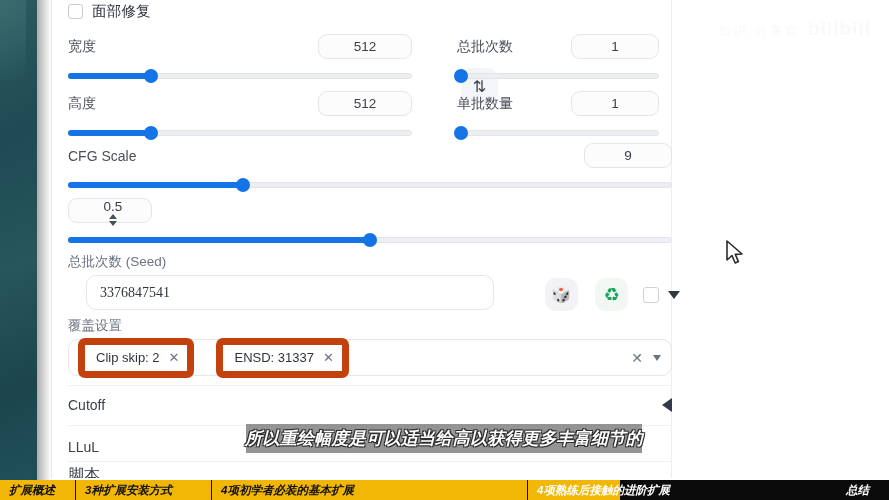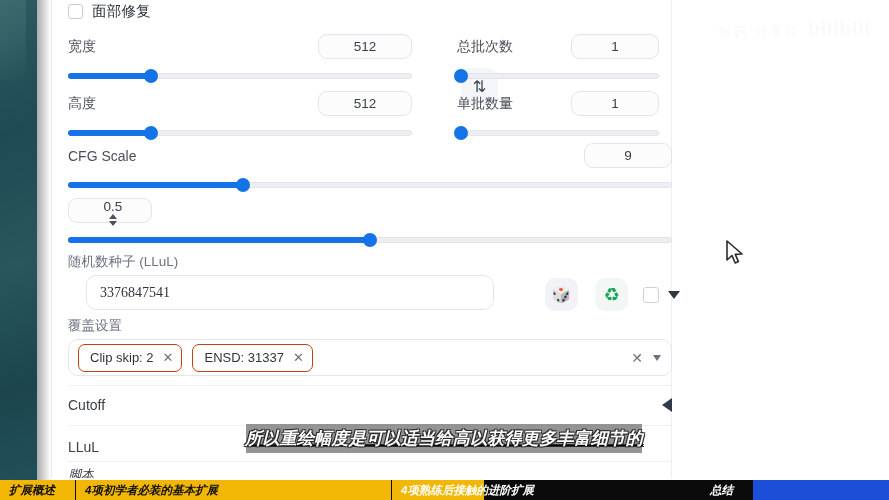--- a/index.html
+++ b/index.html
@@ -206,28 +206,28 @@
     box-sizing: border-box;
     border: 1px solid #e4e6eb;
     border-radius: 10px;
     background: #fff;
     display: flex;
     align-items: center;
     padding: 0 10px 0 9px;
   }
   .tag {
     display: flex; align-items: center; gap: 9px;
-    border: 1px solid #c2410c;
+    border: 7px solid #c2410c;
     border-radius: 7px;
     background: #fff;
     height: 26px;
     padding: 0 8px 0 11px;
     font-size: 13px;
     color: #2f343d;
-    margin-right: 10px;
+    margin-right: 22px;
     white-space: nowrap;
   }
   .tag .x { color: #6b7280; font-size: 13px; }
   .tagfield .right-tools {
     margin-left: auto;
     display: flex; align-items: center; gap: 10px;
     color: #6b7280;
     font-size: 14px;
   }
   .mini-caret {
@@ -285,21 +285,21 @@
     left: 726px; top: 240px;
     width: 18px; height: 26px;
   }
 
   
   .subtitle {
     position: absolute;
     left: 246px; top: 424px;
     width: 396px; height: 29px;
     background: rgba(130,130,130,0.86);
-    display: flex; align-items: center; justify-content: center; text-decoration: underline;
+    display: flex; align-items: center; justify-content: center;
   }
   .subtitle span {
     font-size: 17px;
     font-weight: 700;
     font-style: italic;
     color: #ffffff;
     letter-spacing: .3px;
     text-shadow: 1px 1px 0 #2b2b2b, -1px 1px 0 #2b2b2b, 1px -1px 0 #2b2b2b, -1px -1px 0 #2b2b2b;
     white-space: nowrap;
   }
@@ -342,26 +342,25 @@
     background: #f2b705;
     z-index: 1;
   }
   .chap.split .lbl { color: #ffffff; mix-blend-mode: normal; }
   .chap.last { border-right: none; }
 
   
   .clip-text {
     position: absolute;
     left: 68px; top: 467px;
-    font-size: 13px;
+    font-size: 16px;
     color: #3b4049;
     height: 11px;
     overflow: hidden;
     line-height: 15px;
-    font-style: italic;
   }
 </style>
 </head>
 <body>
 
 <div id="stage">
 
   <div class="left-strip"></div>
   <div class="strip-shadow"></div>
 
@@ -460,21 +459,21 @@
             </span>
         </div>
       </div>
       <div class="slider" style="margin-top:13px;">
         <div class="track"></div>
         <div class="fill" style="width:50%"></div>
         <div class="thumb" style="left:50%"></div>
       </div>
     </div>
 
-    <div class="field-label" style="position:absolute; left:17px; top:253px;">随机数种子 (LLuL)</div>
+    <div class="field-label" style="position:absolute; left:17px; top:253px;">总批次数 (Seed)</div>
     <div class="seedbox" style="position:absolute; left:35px; top:275px; width:408px;font-family:Liberation Serif, serif;">
       <span>3376847541</span>
     </div>
     <div class="icon-btn" style="position:absolute; left:494px; top:278px;">
       <span>🎲</span>
     </div>
     <div class="icon-btn recycle" style="position:absolute; left:544px; top:278px;">
       <span style="color:#18a55a; font-size:18px;">♻</span>
     </div>
     <div class="sq-check" style="position:absolute; left:592px; top:287px;"></div>
@@ -520,20 +519,23 @@
   </svg>
 
   <div class="subtitle">
     <span>所以重绘幅度是可以适当给高以获得更多丰富细节的</span>
   </div>
 
   <div class="chapbar">
     <div class="chap played" style="width:76px;">
       <span class="lbl">扩展概述</span>
     </div>
+    <div class="chap played" style="width:136px;">
+      <span class="lbl">3种扩展安装方式</span>
+    </div>
     <div class="chap played" style="width:316px;">
       <span class="lbl">4项初学者必装的基本扩展</span>
     </div>
     <div class="chap split" style="width:309px;">
       <div class="played-part" style="width:92px;"></div>
       <span class="lbl">4项熟练后接触的进阶扩展</span>
     </div>
     <div class="chap unplayed last" style="width:52px;">
       <span class="lbl">总结</span>
     </div>

